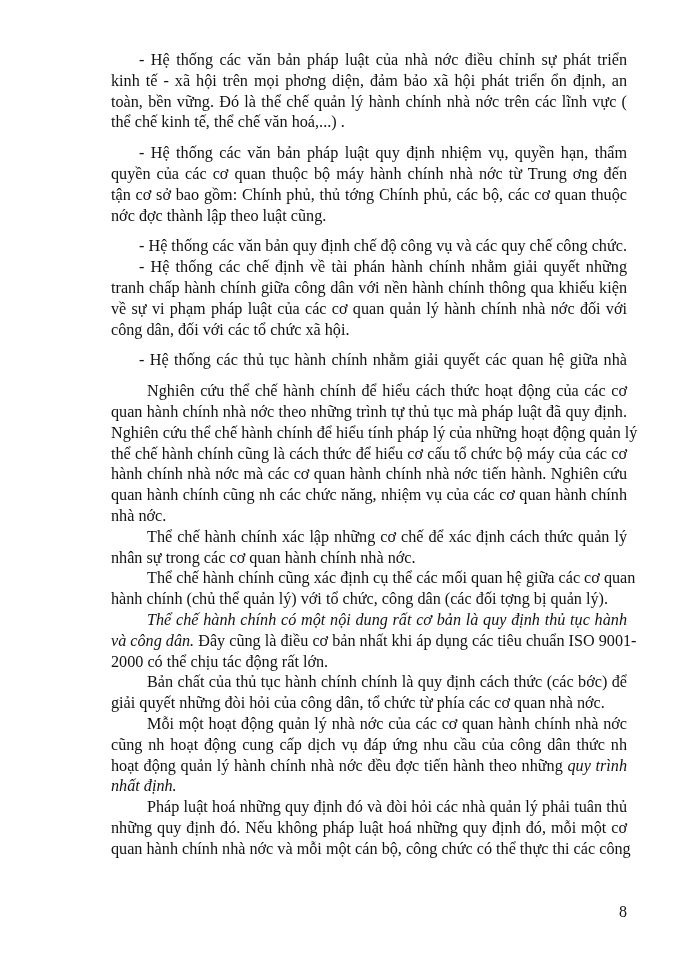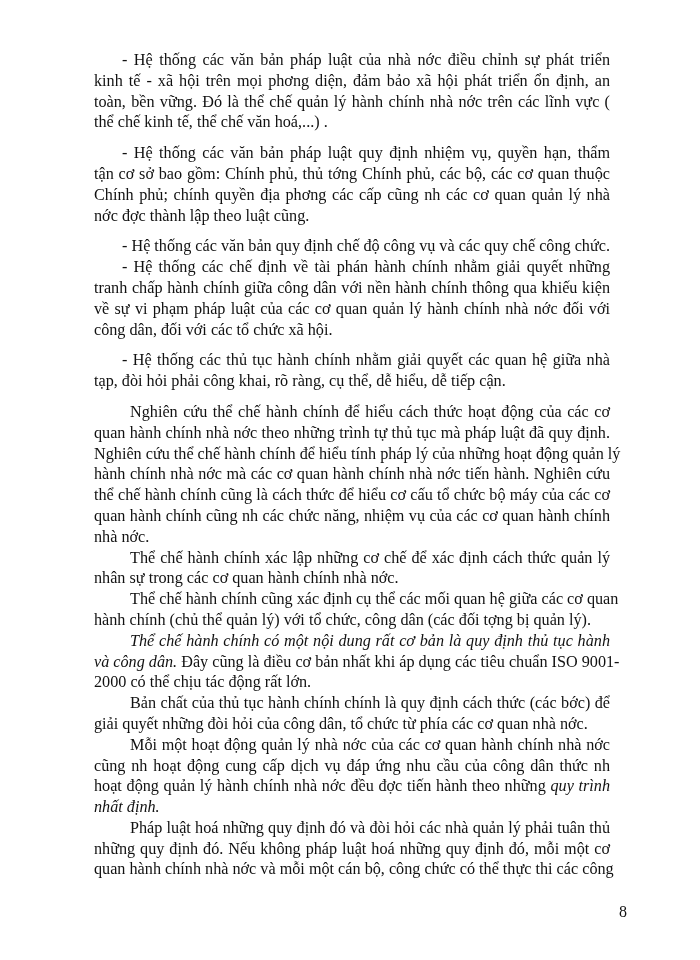--- a/index.html
+++ b/index.html
@@ -1,18 +1,18 @@
 <!DOCTYPE html>
 <html><head>
 <meta charset="utf-8">
 <style>
   html, body { margin: 0; padding: 0; background: #ffffff; }
   body { width: 700px; height: 960px; position: relative; overflow: hidden;
          font-family: "Liberation Serif", "DejaVu Serif", serif; color: #111; }
-  .page { position: absolute; left: 94px; top: 50px; width: 516px; }
+  .page { position: absolute; left: 111px; top: 50px; width: 516px; }
   .para { margin: 0; font-size: 16.2px; line-height: 20.8px; }
   .line { display: block; text-align: justify; text-align-last: justify; white-space: nowrap; height: 20.8px; overflow: visible; }
   .line.last { text-align-last: left; }
   .line.ind1 { padding-left: 28px; }
   .line.ind2 { padding-left: 36px; }
   .gap { height: 10px; }
   .it { font-style: italic; }
   .pagenum { position: absolute; left: 111px; width: 516px; top: 902px; text-align: right;
              font-size: 16px; line-height: 20px; }
 </style>
@@ -24,50 +24,49 @@
   <p class="para">
     <span class="line ind1">-  Hệ thống các văn bản pháp luật của nhà nớc   điều chỉnh sự phát triển</span>
     <span class="line">kinh tế - xã hội trên mọi phơng   diện, đảm bảo xã hội phát triển ổn định, an</span>
     <span class="line">toàn, bền vững. Đó là thể chế quản lý hành chính nhà nớc   trên các lĩnh vực (</span>
     <span class="line last">thể chế kinh tế, thể chế văn hoá,...) .</span>
   </p>
   <div class="gap"></div>
 
   <p class="para">
     <span class="line ind1">-  Hệ thống các văn bản pháp luật quy định nhiệm vụ, quyền hạn, thẩm</span>
+    <span class="line">quyền của các cơ quan thuộc bộ máy hành chính nhà nớc   từ Trung ơng   đến</span>
     <span class="line">tận cơ sở bao gồm: Chính phủ, thủ tớng   Chính phủ, các bộ, các cơ quan thuộc</span>
-    <span class="line">Chính phủ; chính quyền địa phơng   các cấp cũng nh   các cơ quan quản lý nhà</span>
     <span class="line last">nớc   đợc   thành lập theo luật cũng.</span>
   </p>
   <div class="gap"></div>
 
   <p class="para">
     <span class="line ind1 last">-  Hệ thống các văn bản quy định chế độ công vụ và các quy chế công chức.</span>
   </p>
 
   <p class="para">
     <span class="line ind1">-  Hệ thống các chế định về tài phán hành chính nhằm giải quyết những</span>
     <span class="line">tranh chấp hành chính giữa công dân với nền hành chính thông qua khiếu kiện</span>
     <span class="line">về sự vi phạm pháp luật của các cơ quan quản lý hành chính nhà nớc   đối với</span>
     <span class="line last">công dân, đối với các tổ chức xã hội.</span>
   </p>
   <div class="gap"></div>
 
   <p class="para">
     <span class="line ind1">- Hệ thống các thủ tục hành chính nhằm giải quyết các quan hệ giữa nhà</span>
-    <span class="line last">tạp, đòi hỏi phải công khai, rõ ràng, cụ thể, dễ hiểu, dễ tiếp cận.</span>
   </p>
   <div class="gap"></div>
 
   <p class="para">
     <span class="line ind2">Nghiên cứu thể chế hành chính để hiểu cách thức hoạt động của các cơ</span>
     <span class="line">quan hành chính nhà nớc   theo những trình tự thủ tục mà pháp luật đã quy định.</span>
     <span class="line">Nghiên cứu thể chế hành chính để hiểu tính pháp lý của những hoạt động quản lý</span>
+    <span class="line">thể chế hành chính cũng là cách thức để hiểu cơ cấu tổ chức bộ máy của các cơ</span>
     <span class="line">hành chính nhà nớc   mà các cơ quan hành chính nhà nớc   tiến hành. Nghiên cứu</span>
-    <span class="line">thể chế hành chính cũng là cách thức để hiểu cơ cấu tổ chức bộ máy của các cơ</span>
     <span class="line">quan hành chính cũng nh   các chức năng, nhiệm vụ của các cơ quan hành chính</span>
     <span class="line last">nhà nớc.</span>
   </p>
 
   <p class="para">
     <span class="line ind2">Thể chế hành chính xác lập những cơ chế để xác định cách thức quản lý</span>
     <span class="line last">nhân sự trong các cơ quan hành chính nhà nớc.</span>
   </p>
 
   <p class="para">

